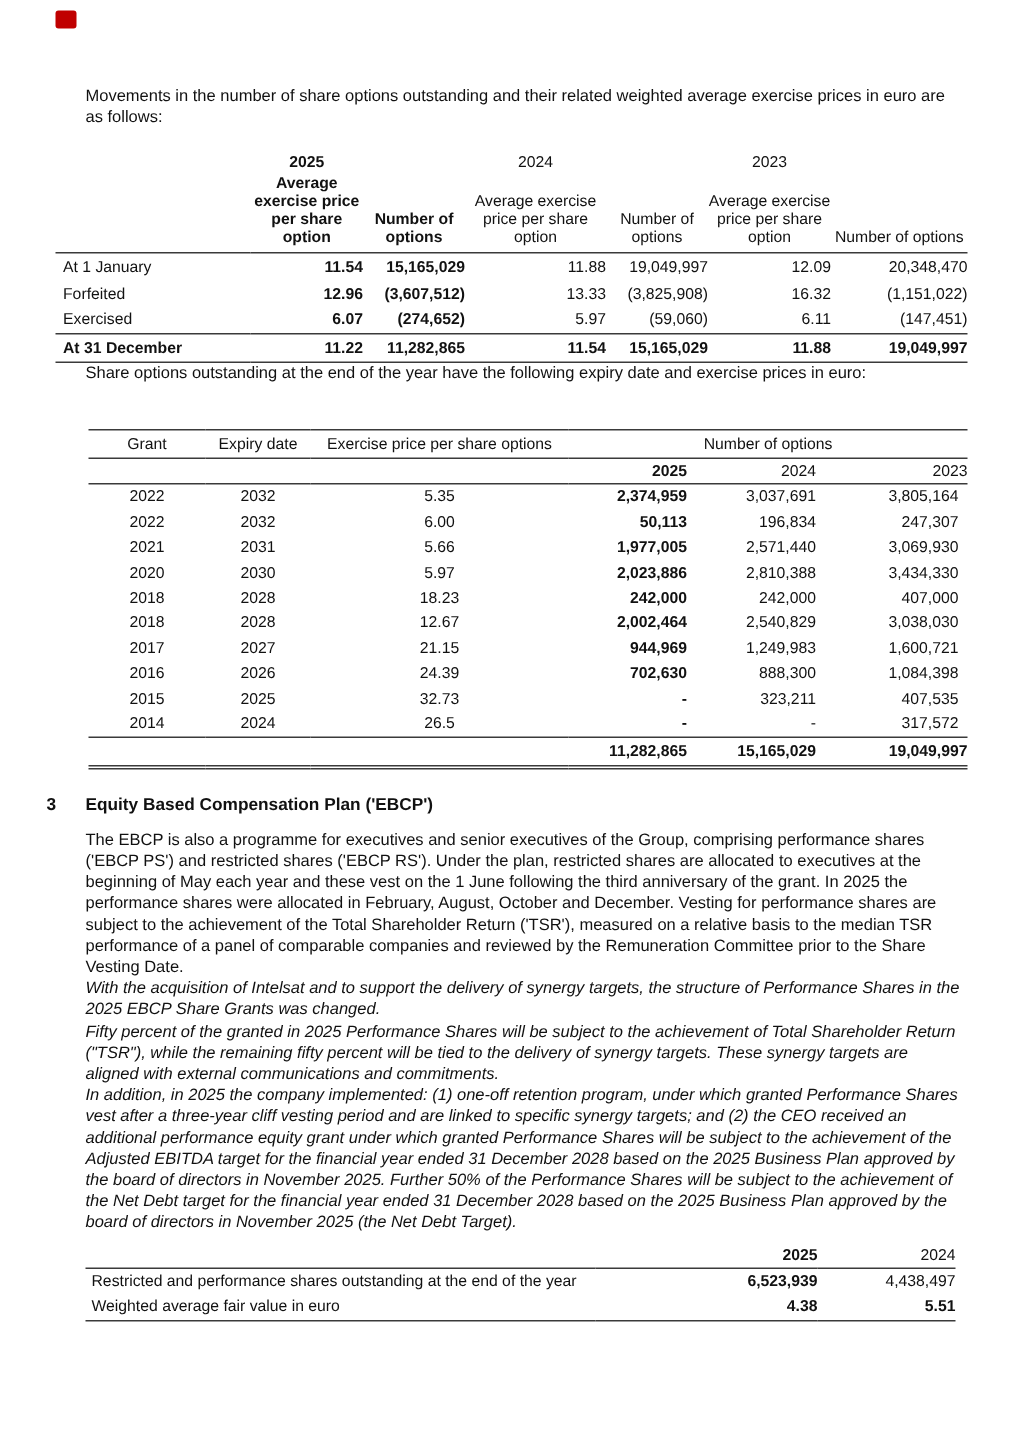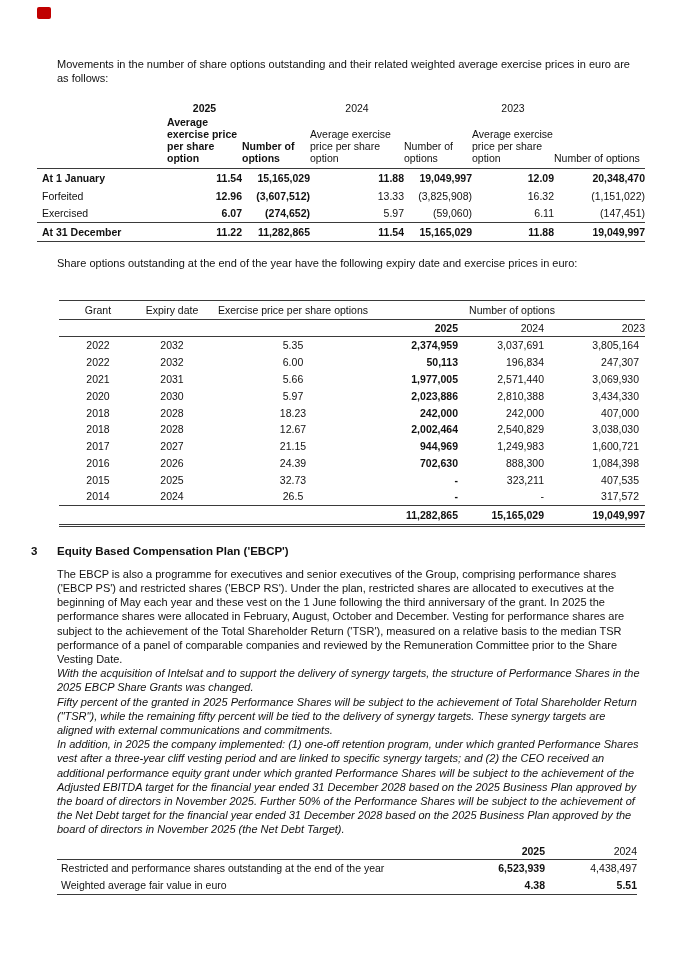--- a/index.html
+++ b/index.html
@@ -21,22 +21,22 @@
   table { border-collapse:collapse; table-layout:fixed; font-size:10.5px; color:#111; }
   th, td { padding:2.5px 0; font-weight:normal; overflow:hidden; }
   .b { font-weight:bold; }
   .r { text-align:right; }
   .c { text-align:center; }
   .l { text-align:left; }
 
   
   #t1 { width:608px; margin-top:14px; }
   #t1 .yr { text-align:center; font-size:10.5px; padding-bottom:0; }
-  #t1 .hb { text-align:left; vertical-align:bottom; line-height:12px; padding-bottom:4px; }
-  #t1 tbody tr:first-child td { border-top:1px solid #3a3a3a;font-weight:bold; }
+  #t1 .hb { text-align:center; vertical-align:bottom; line-height:12px; padding-bottom:4px; }
+  #t1 tbody tr:first-child td { border-top:1px solid #3a3a3a; }
   #t1 tr.total td { border-top:1px solid #3a3a3a; border-bottom:1px solid #3a3a3a; }
   #t1 td { padding:2.8px 0; }
 
   
   #t2 { width:586px; margin:30px 0 0 22px; }
   #t2 thead tr.h1 th { border-top:1px solid #3a3a3a; border-bottom:1px solid #3a3a3a; padding:3px 0; }
   #t2 thead tr.h2 th { border-bottom:1px solid #3a3a3a; padding:2px 0; }
   #t2 td { padding:2.4px 0; }
   #t2 tr.total td { border-top:1px solid #3a3a3a; border-bottom:3px double #3a3a3a; padding:3px 0; }
   #t2 .pad { padding-right:6px; }
@@ -119,21 +119,21 @@
         <td class="r b">11.22</td>
         <td class="r b">11,282,865</td>
         <td class="r b">11.54</td>
         <td class="r b">15,165,029</td>
         <td class="r b">11.88</td>
         <td class="r b">19,049,997</td>
       </tr>
     </tbody>
   </table>
 
-  <p class="body" style="margin-top:14px">Share options outstanding at the end of the year have the following expiry date and exercise prices in euro:</p>
+  <p class="body" style="">Share options outstanding at the end of the year have the following expiry date and exercise prices in euro:</p>
 
   <table id="t2">
     <colgroup>
       <col style="width:78px">
         <col style="width:70px">
         <col style="width:172px">
       <col style="width:79px">
         <col style="width:86px">
         <col style="width:101px">
     </colgroup>

